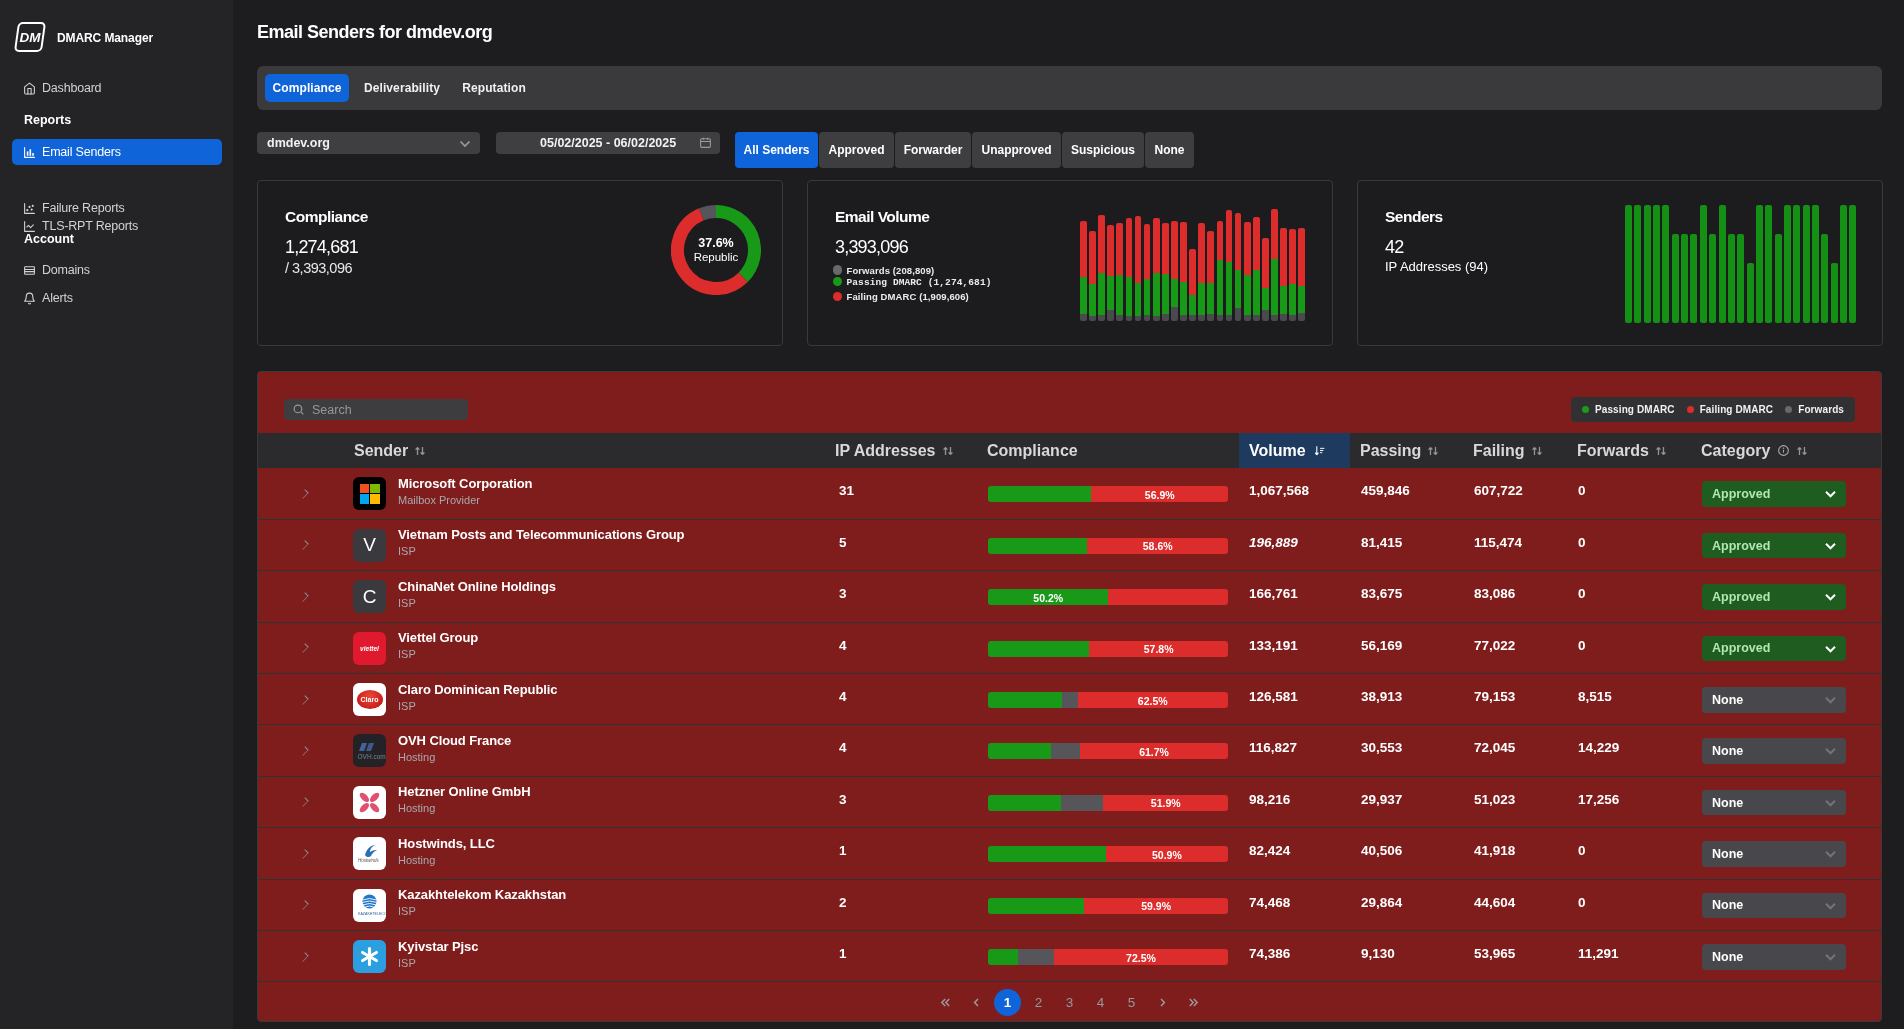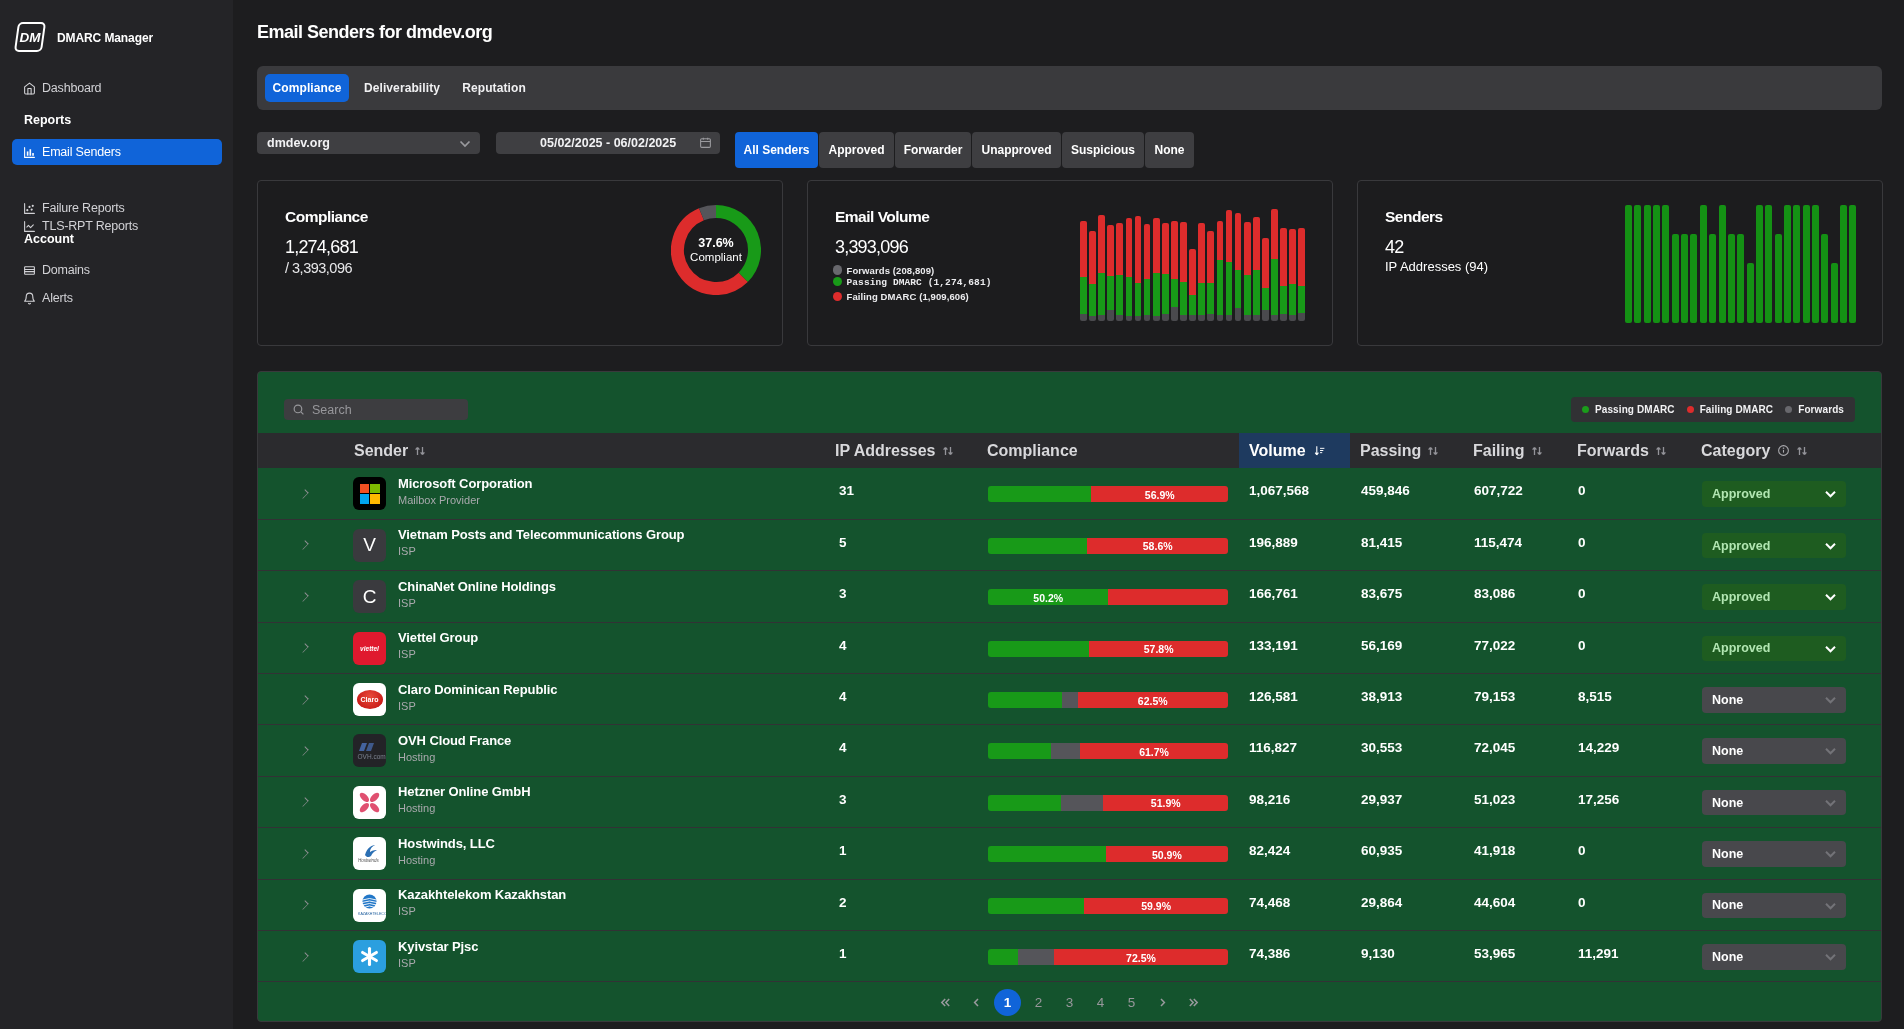--- a/index.html
+++ b/index.html
@@ -27,21 +27,21 @@
 .segbtn { position:absolute; top:132px; height:36px; background:#3e3e41; color:#fff; font-size:12px; font-weight:bold; display:flex; align-items:center; justify-content:center; border-radius:4px; }
 .segbtn.active { background:#1064d9; }
 
 
 .card { position:absolute; top:180px; width:526px; height:166px; background:#1c1c1e; border:1px solid #39393c; border-radius:4px; }
 .cardtitle { position:absolute; font-size:15.5px; font-weight:bold; color:#fff; letter-spacing:-0.5px; }
 .cardval { position:absolute; font-size:18px; color:#fff; letter-spacing:-0.8px; }
 .cardsub { position:absolute; font-size:14.5px; color:#e8e8ea; letter-spacing:-0.5px; }
 
 
-#tablecard { position:absolute; left:257px; top:371px; width:1625px; height:651px; background:#14532d; border:1px solid #39393c; border-radius:4px; }
+#tablecard { position:absolute; left:257px; top:371px; width:1625px; height:651px; background:#7f1d1d; border:1px solid #39393c; border-radius:4px; }
 #search { position:absolute; left:26px; top:27px; width:184px; height:21px; background:#3d3d40; border-radius:4px; color:#97979b; font-size:12.5px; display:flex; align-items:center; }
 #legend { position:absolute; right:26px; top:25px; height:25px; background:#313134; border-radius:4px; display:flex; align-items:center; font-size:10px; font-weight:bold; color:#f2f2f4; padding:0 11px; letter-spacing:0.1px; }
 .ldot { width:7px; height:7px; border-radius:50%; margin-right:6px; flex:0 0 auto; }
 #thead { position:absolute; left:0px; top:61px; width:1623px; height:35px; background:#2b2b2e; font-size:16px; font-weight:bold; color:#d8d8db; }
 .th { position:absolute; top:0; height:35px; display:flex; align-items:center; }
 .sorticon { margin-left:6px; }
 .row { position:absolute; left:0; width:1623px; height:51.4px; border-bottom:1px solid #323235; }
 .rname { position:absolute; left:140px; top:7.5px; font-size:13px; font-weight:bold; color:#fff; white-space:nowrap; letter-spacing:-0.1px; }
 .rsub { position:absolute; left:140px; top:25.5px; font-size:11px; color:#a9a9ad; }
 .chev { position:absolute; left:42px; top:21.5px; width:8px; height:8px; border-right:1.9px solid #8e8e92; border-top:1.9px solid #8e8e92; transform:rotate(45deg) scale(0.62,1.02); }
@@ -150,21 +150,21 @@
   <div class="card" style="left:257px;">
     <div class="cardtitle" style="left:27px; top:27px;">Compliance</div>
     <div class="cardval" style="left:27px; top:56px;">1,274,681</div>
     <div class="cardsub" style="left:27px; top:79px;">/ 3,393,096</div>
     <svg class="abs" style="left:413px; top:24px;" width="90" height="90" viewBox="0 0 90 90" id="donut">
         <path d="M45 6.5 A38.5 38.5 0 0 1 72.13795137678092 72.30900208853254" stroke="#189a18" stroke-width="13" fill="none"></path>
         <path d="M72.13795137678092 72.30900208853254 A38.5 38.5 0 1 1 30.4904660991317 9.338768585765948" stroke="#dd2c2c" stroke-width="13" fill="none"></path>
         <path d="M30.4904660991317 9.338768585765948 A38.5 38.5 0 0 1 44.99999999999996 6.5" stroke="#55555a" stroke-width="13" fill="none"></path>
       </svg>
     <div class="abs" style="left:413px; top:55px; width:90px; text-align:center; font-size:12.5px; font-weight:bold; color:#fff;">37.6%</div>
-    <div class="abs" style="left:413px; top:70px; width:90px; text-align:center; font-size:11.5px; color:#fff;">Compliant</div>
+    <div class="abs" style="left:413px; top:70px; width:90px; text-align:center; font-size:11.5px; color:#fff;">Republic</div>
   </div>
   <div class="card" style="left:807px;">
     <div class="cardtitle" style="left:27px; top:27px;">Email Volume</div>
     <div class="cardval" style="left:27px; top:56px;">3,393,096</div>
     <div class="abs" style="left:24.5px; top:82.5px; font-size:9.5px; font-weight:bold; color:#ececef; letter-spacing:0.1px;">
       <div style="display:flex; align-items:center; height:13.2px;"><span class="ldot" style="background:#68686d; width:9.5px; height:9.5px; margin-right:4.5px;"></span>Forwards (208,809)</div>
       <div style="display:flex; align-items:flex-start; height:13.2px;font-family:Liberation Mono, monospace;"><span class="ldot" style="background:#189a18; width:9.5px; height:9.5px; margin-right:4.5px;"></span>Passing DMARC (1,274,681)</div>
       <div style="display:flex; align-items:center; height:13.2px;"><span class="ldot" style="background:#dd2c2c; width:9.5px; height:9.5px; margin-right:4.5px;"></span>Failing DMARC (1,909,606)</div>
     </div>
     <div class="abs" id="volchart" style="left:272px; top:25px; width:230px; height:115px;">
@@ -419,21 +419,21 @@
           </div>
       <div class="rname">Vietnam Posts and Telecommunications Group</div>
       <div class="rsub">ISP</div>
       <div class="ips">5</div>
       <div class="cbar">
             <div class="seg" style="width:99.36px; background:#189a18;"></div>
             <div class="seg" style="width:140.64px; background:#dd2c2c;">
               <div class="pct">58.6%</div>
             </div>
           </div>
-      <div class="dval" style="left:991px;">196,889</div>
+      <div class="dval" style="left:991px;font-style:italic;">196,889</div>
       <div class="dval" style="left:1103px;">81,415</div>
       <div class="dval" style="left:1216px;">115,474</div>
       <div class="dval" style="left:1320px;">0</div>
       <div class="catbtn appr">
             <span style="margin-left:10px;">Approved</span>
             <svg class="cv" width="13" height="9" viewBox="0 0 13 9" fill="none" stroke="#fff" stroke-width="2">
               <path d="M2 1.8 L6.5 6.3 L11 1.8"></path>
             </svg>
           </div>
     </div>
@@ -592,21 +592,21 @@
       <div class="rname">Hostwinds, LLC</div>
       <div class="rsub">Hosting</div>
       <div class="ips">1</div>
       <div class="cbar">
             <div class="seg" style="width:117.84px; background:#189a18;"></div>
             <div class="seg" style="width:122.16px; background:#dd2c2c;">
               <div class="pct">50.9%</div>
             </div>
           </div>
       <div class="dval" style="left:991px;">82,424</div>
-      <div class="dval" style="left:1103px;">60,935</div>
+      <div class="dval" style="left:1103px;">40,506</div>
       <div class="dval" style="left:1216px;">41,918</div>
       <div class="dval" style="left:1320px;">0</div>
       <div class="catbtn none">
             <span style="margin-left:10px;">None</span>
             <svg class="cv" width="13" height="9" viewBox="0 0 13 9" fill="none" stroke="#737378" stroke-width="2">
               <path d="M2 1.8 L6.5 6.3 L11 1.8"></path>
             </svg>
           </div>
     </div>
         <div class="row" style="top:507.6px;">

